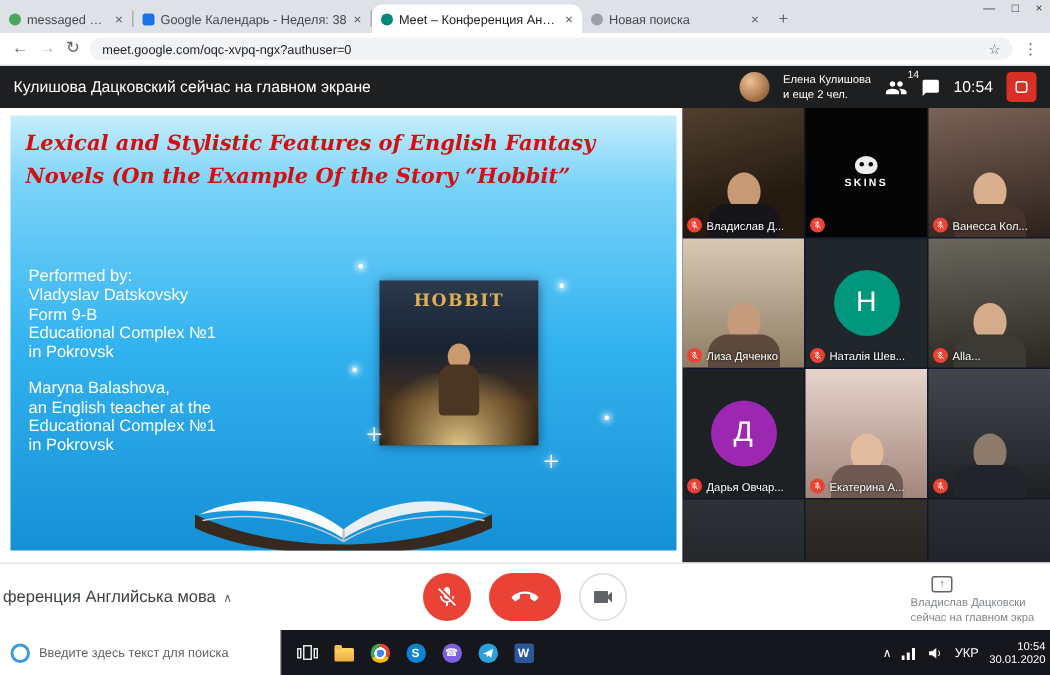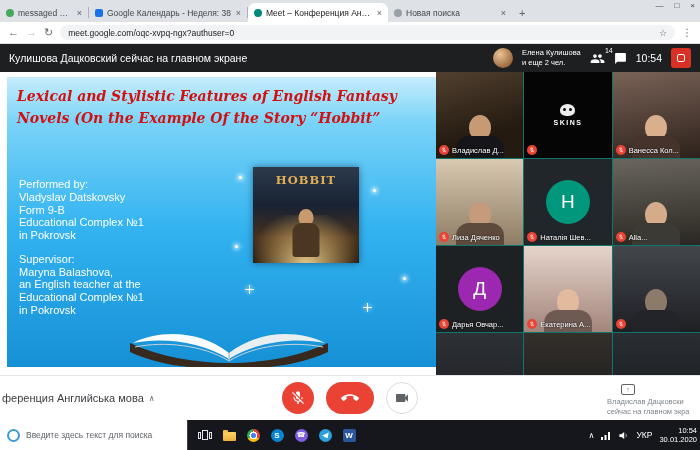--- a/index.html
+++ b/index.html
@@ -41,35 +41,35 @@
 
   
   .stage{position:absolute;left:0;top:28px;width:458px;bottom:45px;background:#fff}
   .slide{position:absolute;left:7px;top:5px;width:444px;height:290px;overflow:hidden;
     background:linear-gradient(180deg,#c6edfd 0%,#79d3f8 16%,#33b3f0 52%,#1590d6 100%)}
   .stitle{margin:9px 10px 0;font-family:"DejaVu Serif",serif;font-style:italic;font-weight:bold;font-size:14px;line-height:1.55;color:#d21010}
   .stitle span{display:block}
   .credits{position:absolute;left:12px;top:101px;font-size:11px;line-height:1.16;color:#fff;z-index:3}
   .credits span{display:block;white-space:nowrap}
   .credits .gap{height:11px}
-  .poster{position:absolute;left:246px;top:90px;width:106px;height:96px;z-index:2;box-shadow:0 0 7px rgba(0,0,40,.45);
+  .poster{position:absolute;left:246px;top:110px;width:106px;height:110px;z-index:2;box-shadow:0 0 7px rgba(0,0,40,.45);
     background:linear-gradient(180deg,#2c3a4c 0%,#182233 40%,#45301d 74%,#120c06 100%);overflow:hidden}
   .ptitle{margin-top:6px;text-align:center;font-family:"DejaVu Serif",serif;font-weight:bold;font-size:11.5px;letter-spacing:1px;color:#e0ae55}
   .pglow{position:absolute;left:0;right:0;bottom:0;height:48px;background:radial-gradient(ellipse at 50% 105%,rgba(255,223,150,.9),rgba(255,200,110,.3) 55%,transparent 78%)}
   .pfig{position:absolute;left:50%;top:42px;transform:translateX(-50%);display:flex;flex-direction:column;align-items:center}
   .pfig .h{width:15px;height:17px;border-radius:50% 50% 46% 46%;background:#c89a6e}
   .pfig .b{width:27px;height:34px;margin-top:-3px;border-radius:9px 9px 3px 3px;background:#4b3523}
   .book{position:absolute;left:113px;top:224px;z-index:1}
   .spark{position:absolute;width:3px;height:3px;border-radius:50%;background:#fff;box-shadow:0 0 4px 1.5px rgba(255,255,255,.85);z-index:2}
   .spark4{position:absolute;width:9px;height:9px;z-index:2;
     background:linear-gradient(#fff,#fff) center/1px 9px no-repeat,linear-gradient(#fff,#fff) center/9px 1px no-repeat;
     filter:drop-shadow(0 0 2px #fff)}
 
   
-  .tiles{position:absolute;right:0;top:28px;width:264px;bottom:45px;background:#0f766e;display:grid;grid-template-columns:repeat(3,1fr);grid-auto-rows:86px;gap:1px;overflow:hidden}
+  .tiles{position:absolute;right:0;top:28px;width:245px;bottom:45px;background:#0f172a;display:grid;grid-template-columns:repeat(3,1fr);grid-auto-rows:86px;gap:1px;overflow:hidden}
   .tile{position:relative;overflow:hidden;background:#26282c}
   .pp{position:absolute;inset:0;display:flex;flex-direction:column;align-items:center;justify-content:flex-end}
   .pp .head{width:22px;height:25px;border-radius:50% 50% 46% 46%;background:var(--skin,#c9a183)}
   .pp .torso{width:48px;height:22px;margin-top:-4px;border-radius:13px 13px 0 0;background:var(--shirt,#23242a)}
   .iv{position:absolute;inset:0;display:flex;align-items:center;justify-content:center}
   .iv span{width:44px;height:44px;border-radius:50%;background:var(--c,#009688);color:#fff;display:flex;align-items:center;justify-content:center;font-size:19px}
   .slogo{position:absolute;inset:0;display:flex;flex-direction:column;align-items:center;justify-content:center;gap:3px}
   .skull{width:15px;height:12px;background:#ededed;border-radius:50% 50% 42% 42%;display:flex;justify-content:center;gap:3px;padding-top:4px}
   .skull i{width:3px;height:3px;background:#0a0a0a;border-radius:50%}
   .slogo .lt{color:#fff;font-size:7px;font-weight:bold;letter-spacing:1.5px}
@@ -195,21 +195,20 @@
           <span>Lexical and Stylistic Features of English Fantasy</span>
           <span>Novels (On the Example Of the  Story  “Hobbit”</span>
         </div>
         <div class="credits">
           <span>Performed by:</span>
           <span>Vladyslav Datskovsky</span>
           <span>Form 9-B</span>
           <span>Educational Complex №1</span>
           <span>in Pokrovsk</span>
           <span class="gap"></span>
-          <span>Supervisor:</span>
           <span>Maryna Balashova,</span>
           <span>an English teacher at the</span>
           <span>Educational Complex №1</span>
           <span>in Pokrovsk</span>
         </div>
         <div class="poster">
           <div class="ptitle">HOBBIT</div>
           <div class="pglow"></div>
           <div class="pfig">
               <i class="h"></i>

